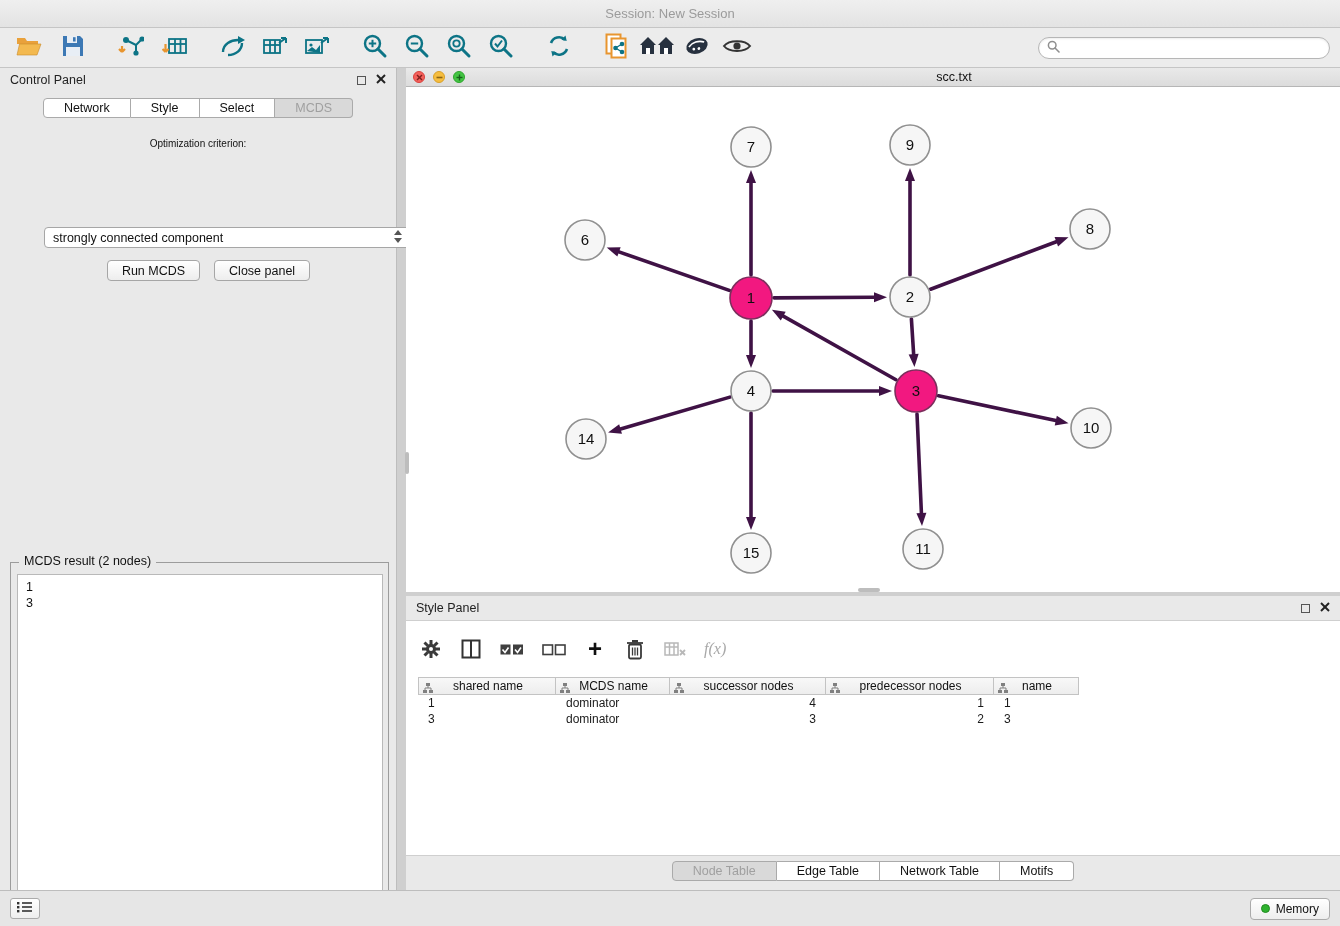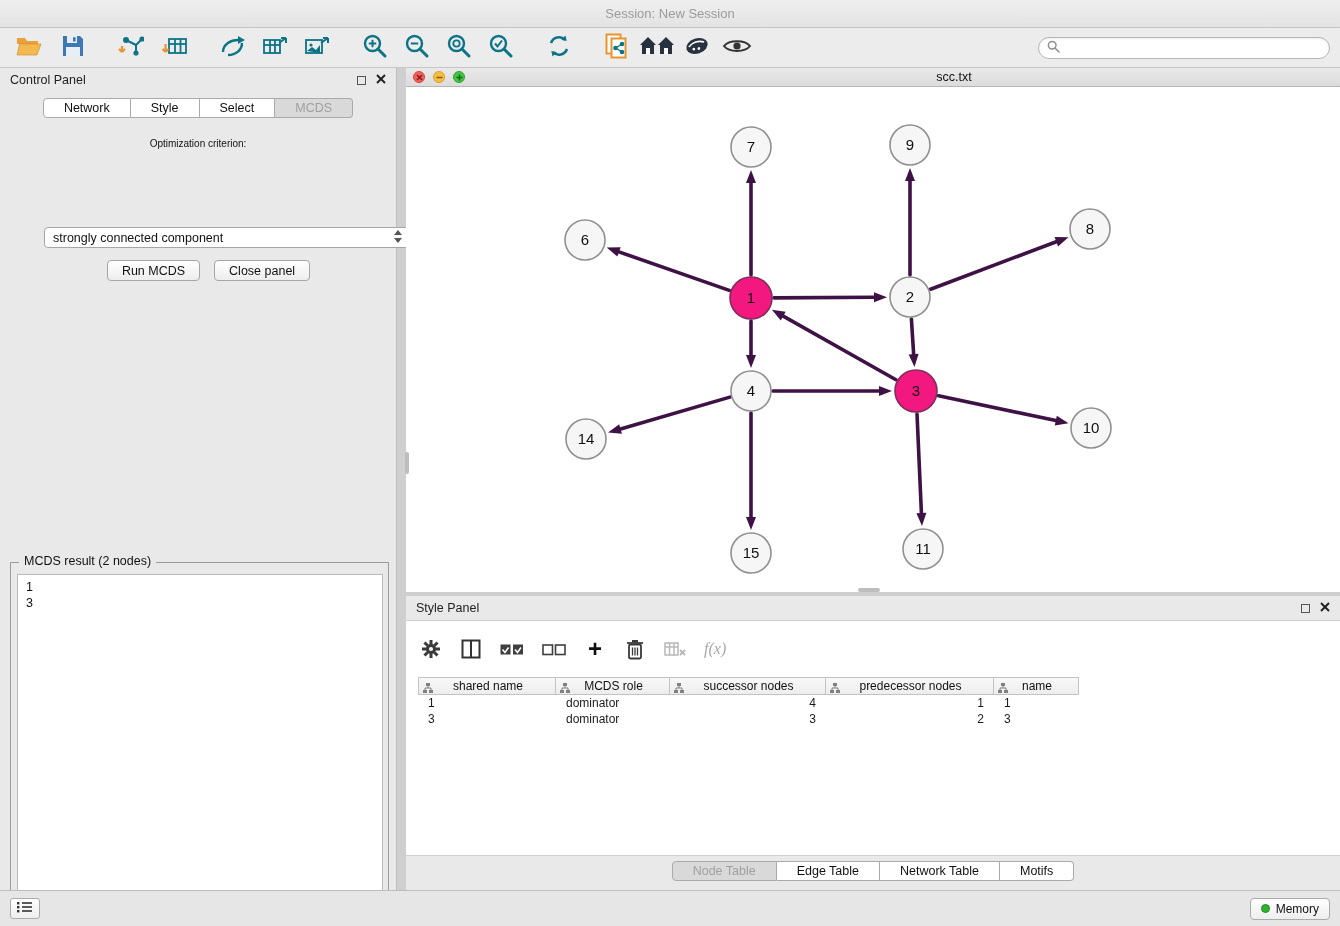--- a/index.html
+++ b/index.html
@@ -504,21 +504,21 @@
                 </svg></span>
               <span class="hlabel">shared name</span>
             </div>
           <div class="hcell" style="width:114px">
               <span class="hico"><svg width="10" height="10" viewBox="0 0 10 10">
                   <rect x="3" y="0" width="4" height="3" fill="#808080"></rect>
                   <rect x="0" y="7" width="4" height="3" fill="#808080"></rect>
                   <rect x="6" y="7" width="4" height="3" fill="#808080"></rect>
                   <path d="M5 3v2M2 7V5h6v2" stroke="#808080" fill="none"></path>
                 </svg></span>
-              <span class="hlabel">MCDS role</span>
+              <span class="hlabel">MCDS name</span>
             </div>
           <div class="hcell" style="width:156px">
               <span class="hico"><svg width="10" height="10" viewBox="0 0 10 10">
                   <rect x="3" y="0" width="4" height="3" fill="#808080"></rect>
                   <rect x="0" y="7" width="4" height="3" fill="#808080"></rect>
                   <rect x="6" y="7" width="4" height="3" fill="#808080"></rect>
                   <path d="M5 3v2M2 7V5h6v2" stroke="#808080" fill="none"></path>
                 </svg></span>
               <span class="hlabel">successor nodes</span>
             </div>

